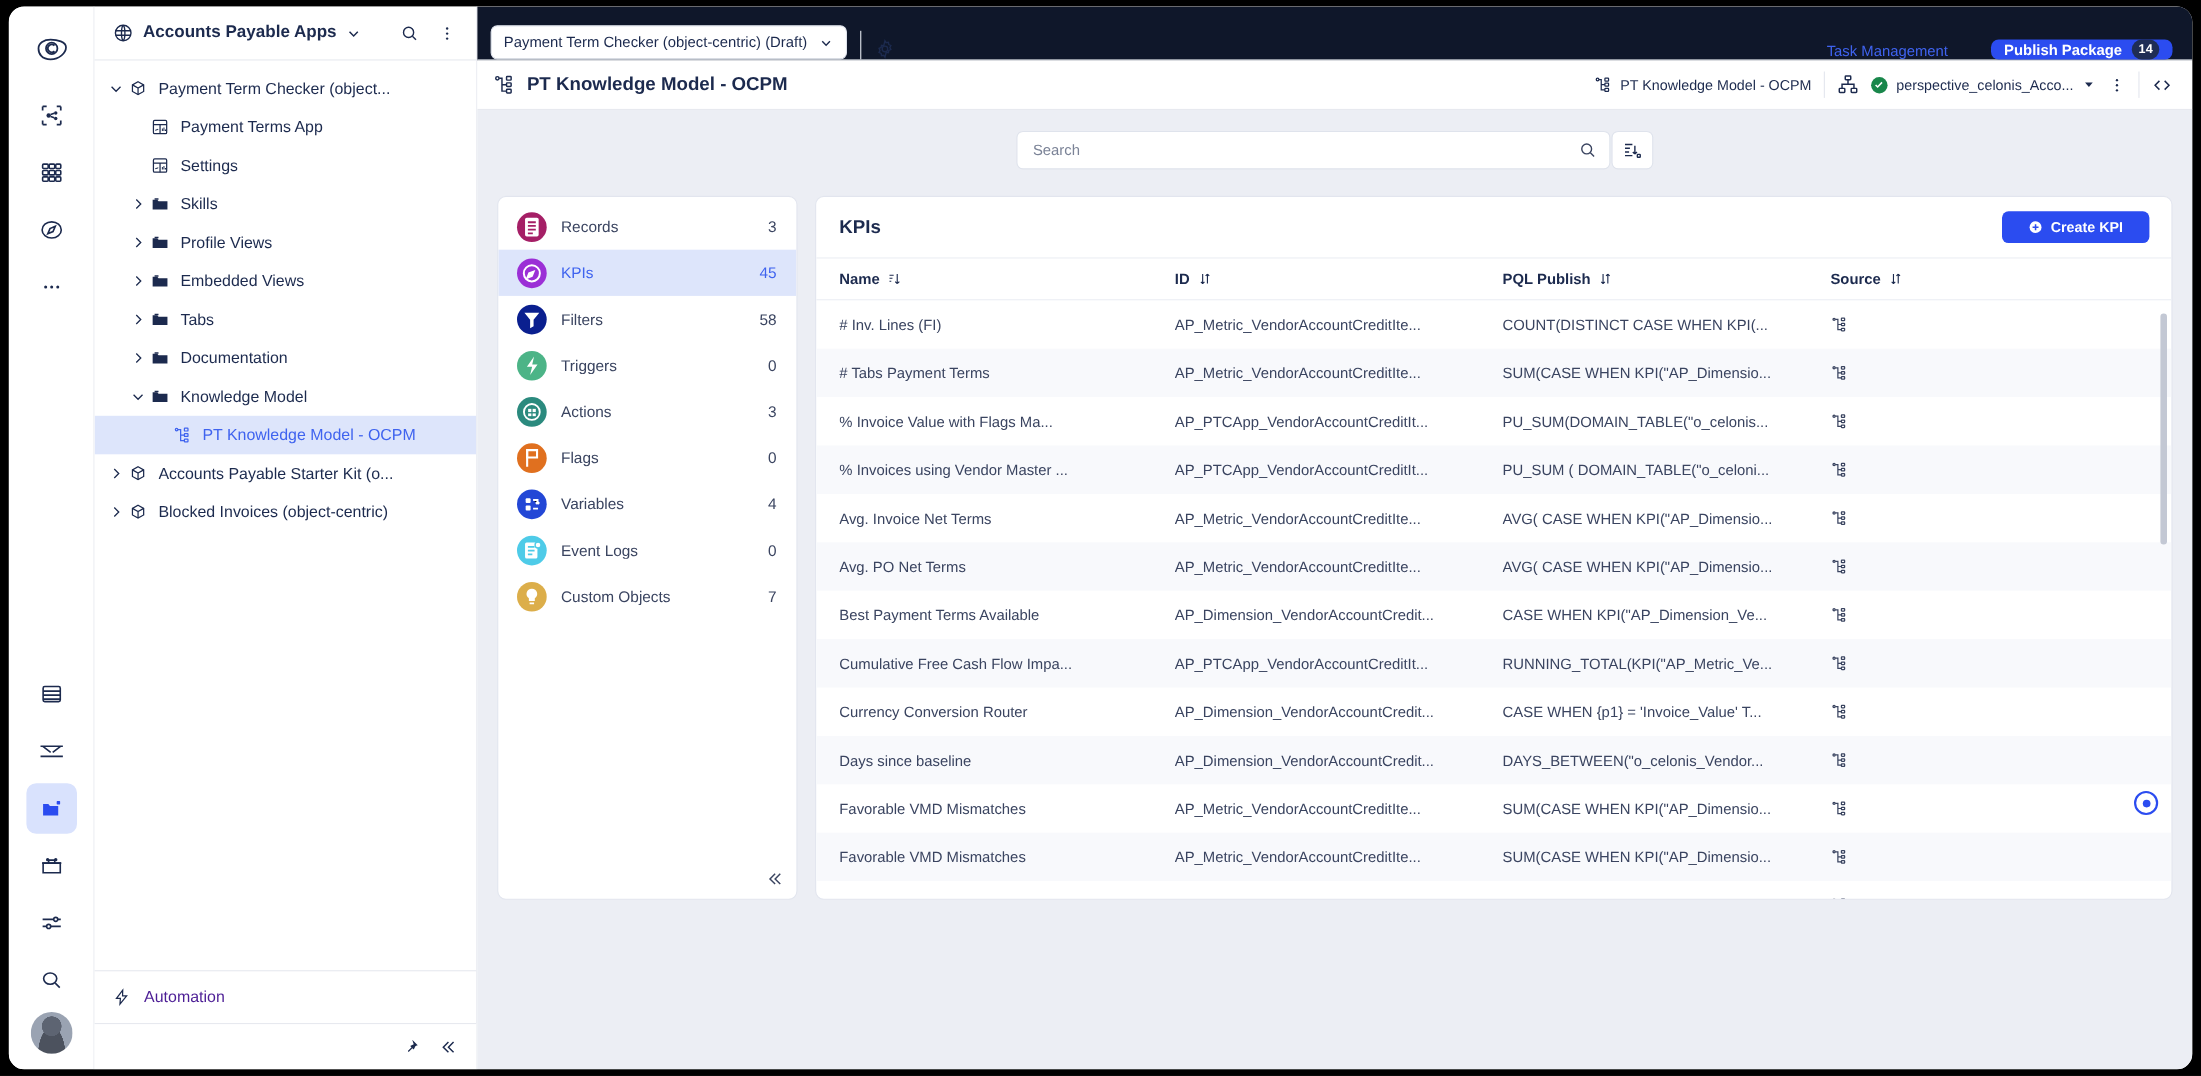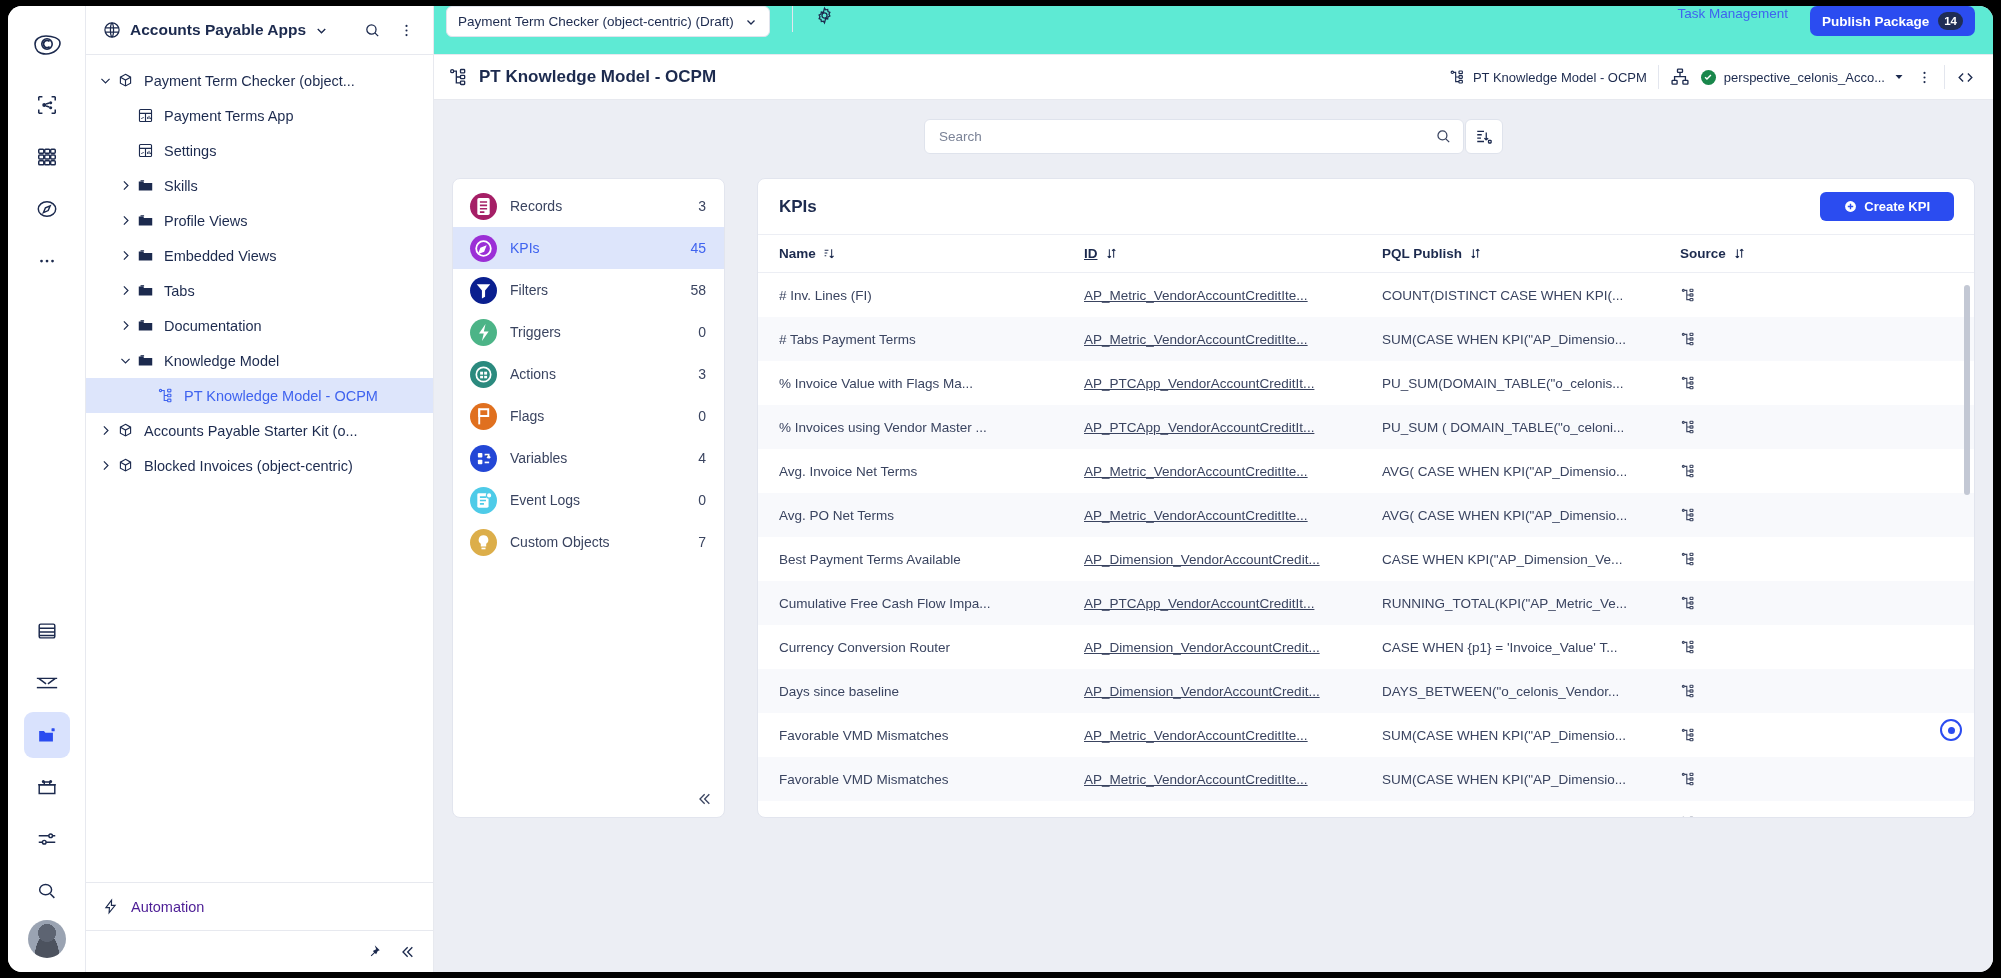--- a/index.html
+++ b/index.html
@@ -110,39 +110,40 @@
     padding-right: 18px;
     background:#fff;
   }
   .sb-bottom-bar .bicon { color:#1c2a4e; cursor:pointer; display:flex; }
 
   
   .main { flex: 1; height: 100%; display: flex; flex-direction: column; min-width: 0; }
 
   .topbar {
     height: 49px; border-bottom: 1px solid #e7e9ef;
-    display: flex; align-items: flex-start;
+    display: flex; align-items: flex-end;
     padding: 0 18px 0 12px;
-    gap: 22px; background:#5eead4;
+    gap: 12px; background:#0f172a;
   }
   .pkg-select {
     height: 31px; border: 1px solid #dfe3ec; border-radius: 6px;
     display: flex; align-items: center; gap: 10px;
     padding: 0 11px; font-size: 13.5px; color: #1c2a4e;
     cursor: pointer; background:#fff;
   }
   .topbar .divider { width:1px; height: 26px; background:#e3e6ee; }
   .gear { color:#1c2a4e; display:flex; cursor:pointer; }
   .topbar .grow { flex: 1; }
   .task-mgmt { font-size: 13.5px; color: #3f63ef; cursor: pointer; white-space: nowrap; }
   .publish-btn {
     background: #2b4cf0; color:#fff; border-radius: 7px;
-    height: 30px; display: flex; align-items: center; gap: 9px;
+    height: 18px; display: flex; align-items: center; gap: 9px;
     padding: 4px 12px; font-size: 13.5px; font-weight: bold; cursor:pointer;
     white-space: nowrap;
+    margin-left: 27px;
   }
   .publish-badge {
     background: #1f2d55; color: #fff; border-radius: 9px;
     font-size: 11.5px; font-weight: bold;
     padding: 1.5px 6px; line-height: 1.25;
   }
 
   .kmbar {
     height: 45px; border-bottom: 1px solid #e7e9ef;
     display: flex; align-items: center; gap: 11px;
@@ -170,21 +171,21 @@
     font-family: "Liberation Sans", sans-serif; background:transparent;
   }
   .search-box input::placeholder { color:#7b8397; }
   .search-box .mag { color:#3a4460; display:flex; cursor:pointer;}
   .filter-btn {
     width:38px; height:35px; background:#fff; border:1px solid #dfe3ec;
     border-radius:6px; display:flex; align-items:center; justify-content:center;
     color:#1c2a4e; cursor:pointer;
   }
 
-  .panels { display: flex; gap: 32px; margin-top: 24px; height: 640px; }
+  .panels { display: flex; gap: 16px; margin-top: 24px; height: 640px; }
 
   .catpanel {
     width: 273px; flex: 0 0 273px;
     background:#fff; border-radius: 8px;
     border: 1px solid #e2e5ee;
     display:flex; flex-direction:column; overflow:hidden;
     position: relative;
   }
   .catlist { flex:1; padding-top: 6px; }
   .cat-row {
@@ -218,21 +219,21 @@
     display:flex; align-items:center; gap:7px; padding: 0 24px;
     font-size:13px; font-weight:bold; cursor:pointer;
   }
   .thead {
     height: 38px; display:flex; align-items:center;
     padding: 0 21px; border-bottom:1px solid #eceef4;
     font-size: 13.5px; font-weight:bold; color:#1c2a4e;
   }
   .th { display:flex; align-items:center; gap:7px; }
   .c-name { width: 305px; flex:0 0 305px; }
-  .c-id   { width: 298px; flex:0 0 298px;text-decoration:underline; }
+  .c-id   { width: 298px; flex:0 0 298px; }
   .c-pql  { width: 298px; flex:0 0 298px; }
   .c-src  { flex:1; }
   .tbody { flex:1; overflow:hidden; }
   .trow {
     height: 44px; display:flex; align-items:center;
     padding: 0 21px; font-size:13.5px; color:#3a4460;
     cursor: pointer;
   }
   .trow.alt { background:#f8f9fc; }
   .trow .cell { white-space:nowrap; overflow:hidden; text-overflow:ellipsis; padding-right:14px; }

